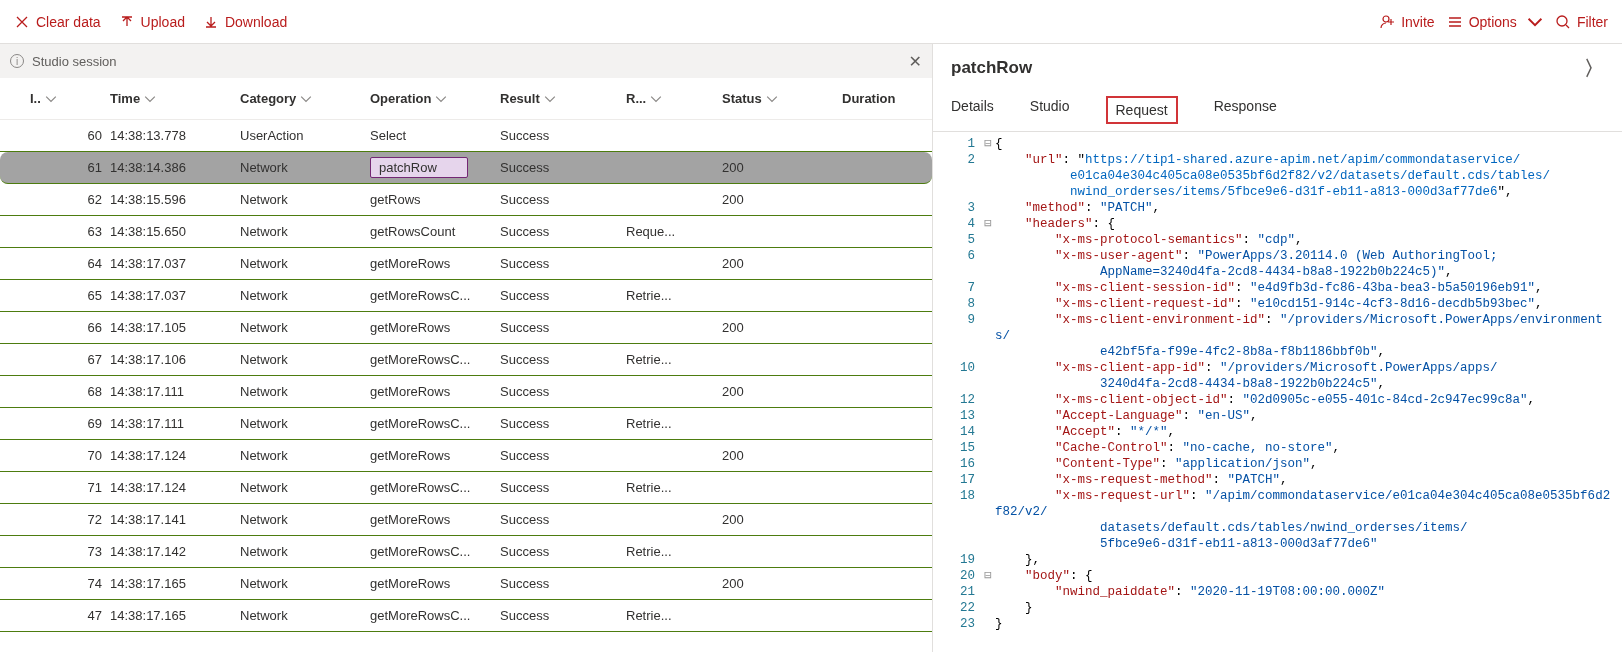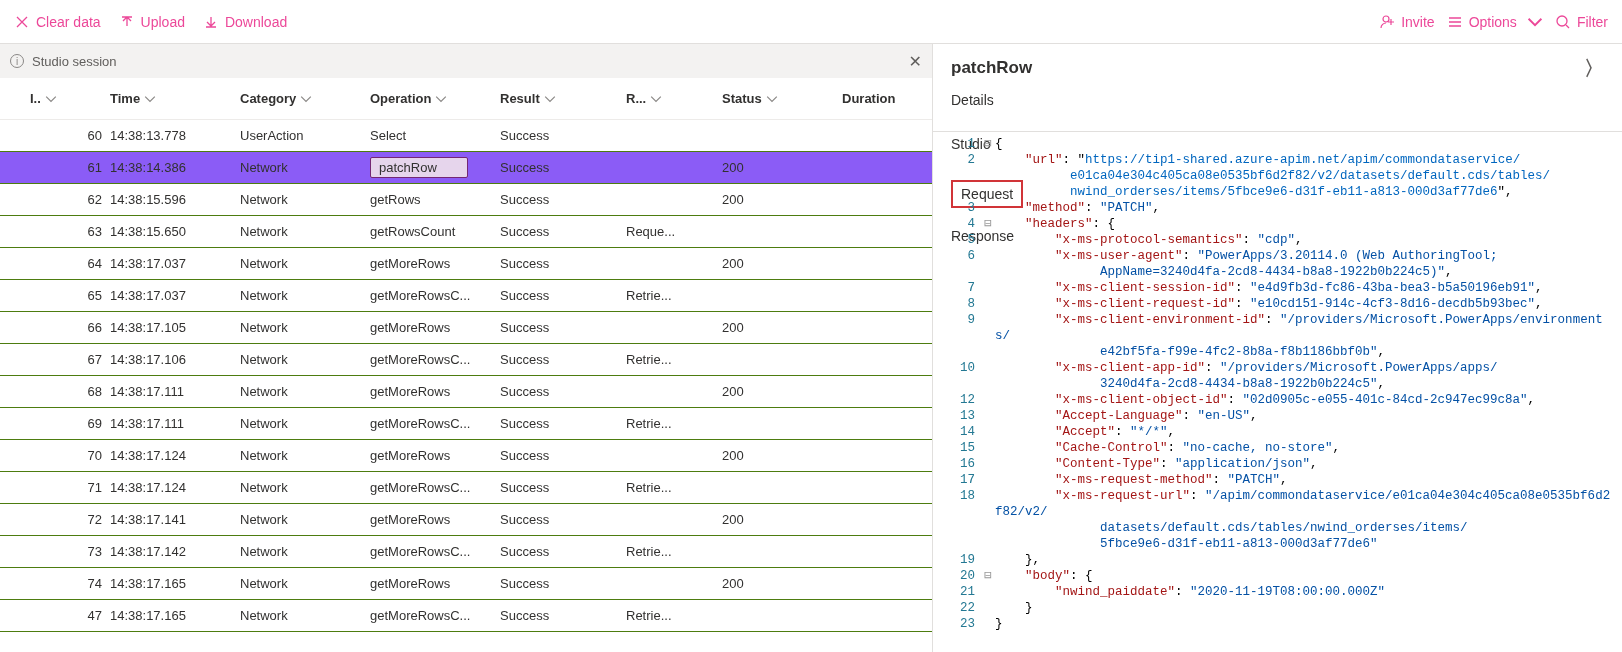--- a/index.html
+++ b/index.html
@@ -20,21 +20,21 @@
     padding: 6px 14px;
     border-bottom: 1px solid #e1dfdd;
     height: 44px;
   }
   .toolbar-left { display: flex; gap: 18px; }
   .toolbar-right { margin-left: auto; display: flex; gap: 12px; }
   .toolbar-btn {
     display: inline-flex;
     align-items: center;
     gap: 6px;
-    color: #ec4899;
+    color: #b91c1c;
     cursor: pointer;
     font-size: 14px;
   }
   .toolbar-btn svg { width: 16px; height: 16px; stroke: currentColor; fill: none; }
   .chev { margin-left:4px; width:10px; height:10px; }
   .main { display: flex; flex: 1; min-height: 0; }
   .left-pane { flex: 0 0 933px; display: flex; flex-direction: column; border-right: 1px solid #e1dfdd; min-width:0;}
   .right-pane { flex: 1; display: flex; flex-direction: column; min-width:0;}
   .session-bar {
     display: flex;
@@ -59,21 +59,21 @@
   .thead, .trow {
     display: grid;
     grid-template-columns: 80px 130px 130px 130px 126px 96px 120px 110px;
     padding-left: 30px;
   }
   .thead { height: 42px; align-items:center; font-weight:600; color:#323130; border-bottom:1px solid #edebe9;}
   .th { display:flex; align-items:center; gap:4px; cursor:pointer;}
   .th .chev-down { width:12px; height:12px; stroke:#8a8886;}
   .tbody { overflow-y:auto; height: 525px; }
   .trow { height: 32px; align-items:center; border-bottom:1px solid #4d7c0f; font-size:13px; color:#323130;}
-  .trow.selected { background:#8b5cf6;}
+  .trow.selected { background:#a3a3a3;border-radius:8px;}
   .trow .cell { white-space:nowrap; overflow:hidden; text-overflow:ellipsis; padding-right:8px;}
   .cell-id { text-align:right; padding-right:28px; }
   .op-highlight {
     display:inline-block;
     border:1px solid #742774;
     background:#e6d5ec;
     padding:2px 8px;
     border-radius:2px;
     min-width:98px;
   }
@@ -81,23 +81,23 @@
   .tbody::-webkit-scrollbar-track { background:#f3f2f1; }
   .tbody::-webkit-scrollbar-thumb { background:#c8c6c4; }
 
   .right-header {
     display:flex; align-items:center;
     height:48px; padding: 0 18px;
     font-size:17px; font-weight:600; color:#323130;
   }
   .right-header .arrow { margin-left:auto; color:#605e5c; cursor:pointer; font-size:20px;}
   .tabs {
-    display:flex; gap:16px; padding:0 18px;
+    display:flex; gap:36px; padding:0 18px;
     border-bottom:1px solid #e1dfdd;
-    height:40px; align-items:flex-start;flex-direction:column;
+    height:40px; align-items:center;
   }
   .tab {
     padding-bottom:10px; cursor:pointer;
     font-size:14px; color:#323130;
     border-bottom:2px solid transparent;
   }
   .tab.active {
     border:2px solid #d13438;
     padding: 4px 8px 4px 8px;
     margin-bottom:4px;

